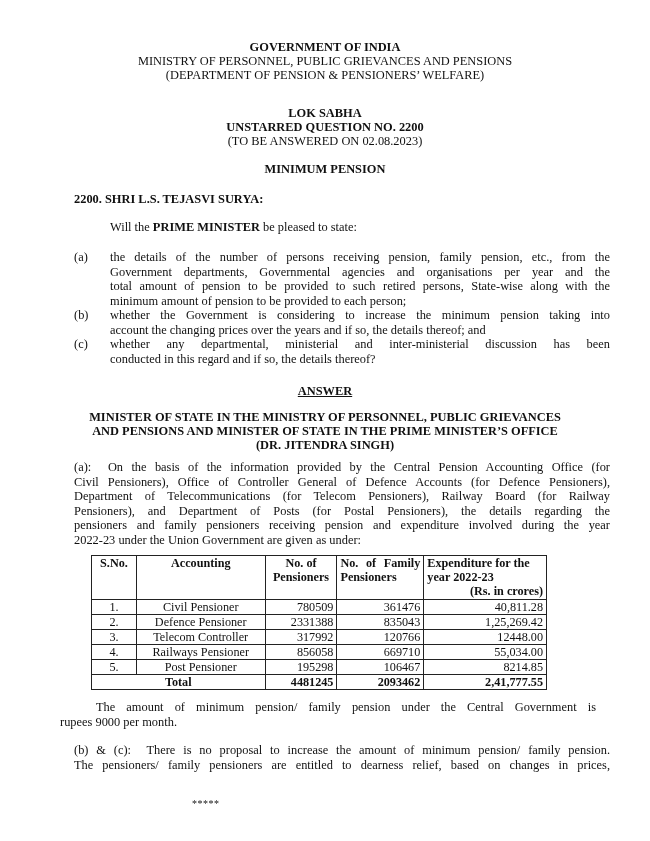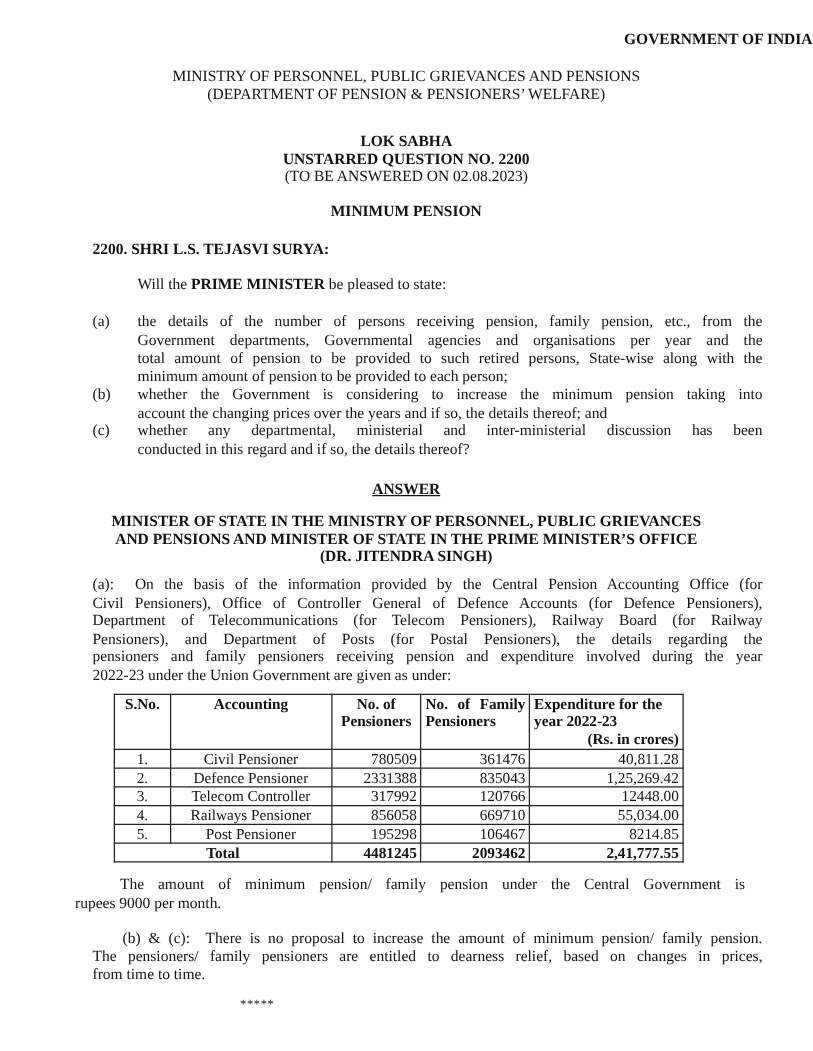--- a/index.html
+++ b/index.html
@@ -15,21 +15,21 @@
   table.pens { position: absolute; left: 91px; top: 555px; width: 456px; border-collapse: collapse;
                font-size: 12.2px; }
   table.pens td, table.pens th { border: 1.2px solid #222; padding: 0 3px; line-height: 14px; }
   table.pens th { font-weight: bold; vertical-align: top; }
   .c { text-align: center; }
   .r { text-align: right; }
 </style>
 </head>
 <body>
 
-<div class="abs center b line" style="top:24px;text-align:right;">GOVERNMENT OF INDIA</div>
+<div class="abs center b line" style="top:40px;">GOVERNMENT OF INDIA</div>
 <div class="abs center line" style="top:54px;">MINISTRY OF PERSONNEL, PUBLIC GRIEVANCES AND PENSIONS</div>
 <div class="abs center line" style="top:68px;">(DEPARTMENT OF PENSION &amp; PENSIONERS’ WELFARE)</div>
 
 <div class="abs center b line" style="top:106px;">LOK SABHA</div>
 <div class="abs center b line" style="top:120px;">UNSTARRED QUESTION NO. 2200</div>
 <div class="abs center line" style="top:134px;">(TO BE ANSWERED ON 02.08.2023)</div>
 <div class="abs center b line" style="top:162px;">MINIMUM PENSION</div>
 
 <div class="abs b line" style="top:192px; left:74px;">2200. SHRI L.S. TEJASVI SURYA:</div>
 <div class="abs line" style="top:220px; left:110px;">
@@ -139,18 +139,17 @@
   </tr>
 </tbody>
   </table>
 
 <div class="abs" style="top:700px; left:60px; width:536px;">
   <div class="line just" style="padding-left:36px;">The amount of minimum pension/ family pension under the Central Government is</div>
   <div class="line">rupees 9000 per month.</div>
 </div>
 
 <div class="abs" style="top:743px; left:74px; width:536px;">
-  <div class="line just" style="white-space:pre;margin-left:24px;">(b) &amp; (c):  There is no proposal to increase the amount of minimum pension/ family pension.</div>
+  <div class="line just" style="white-space:pre;">(b) &amp; (c):  There is no proposal to increase the amount of minimum pension/ family pension.</div>
   <div class="line just">The pensioners/ family pensioners are entitled to dearness relief, based on changes in prices,</div>
-  <div class="line">from time to time.</div>
 </div>
 
 <div class="abs line" style="top:797px; left:192px; font-size:10px; letter-spacing:0.5px;">*****</div>
 
 </body></html>

